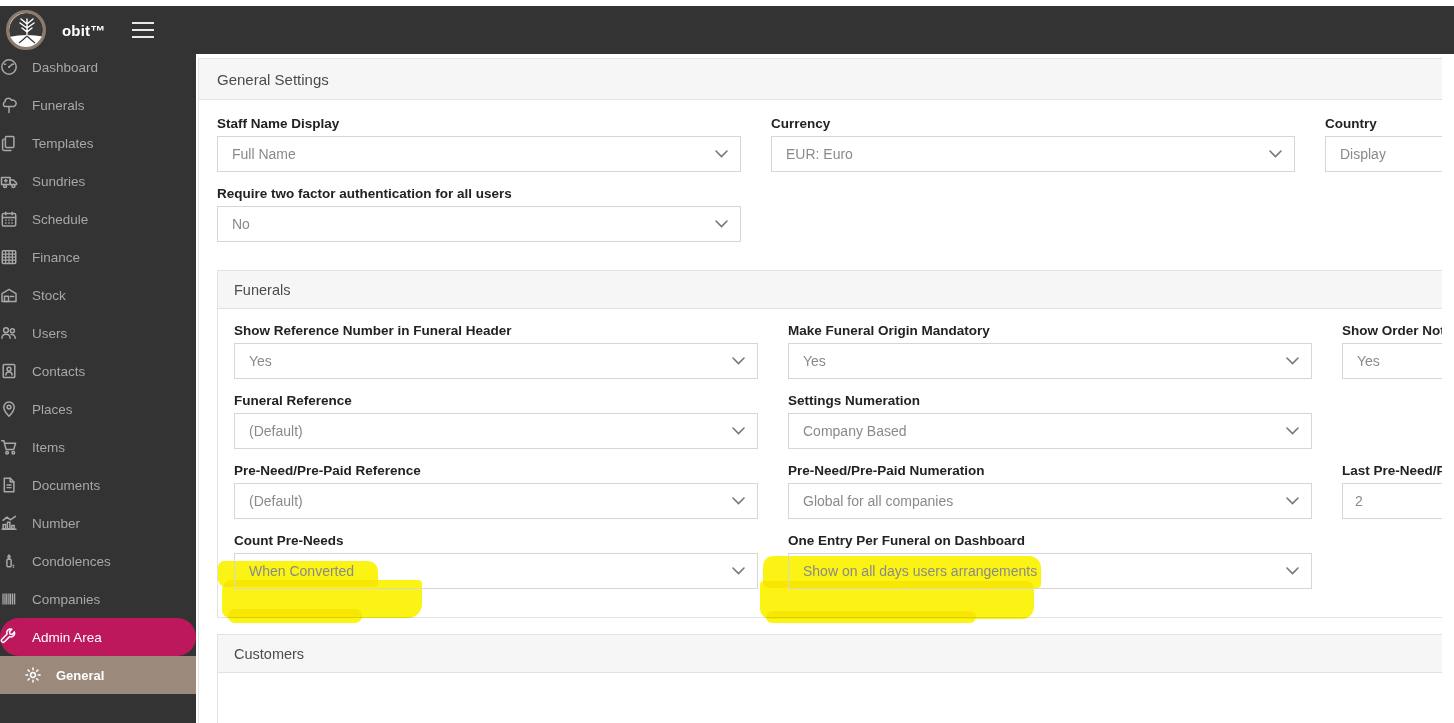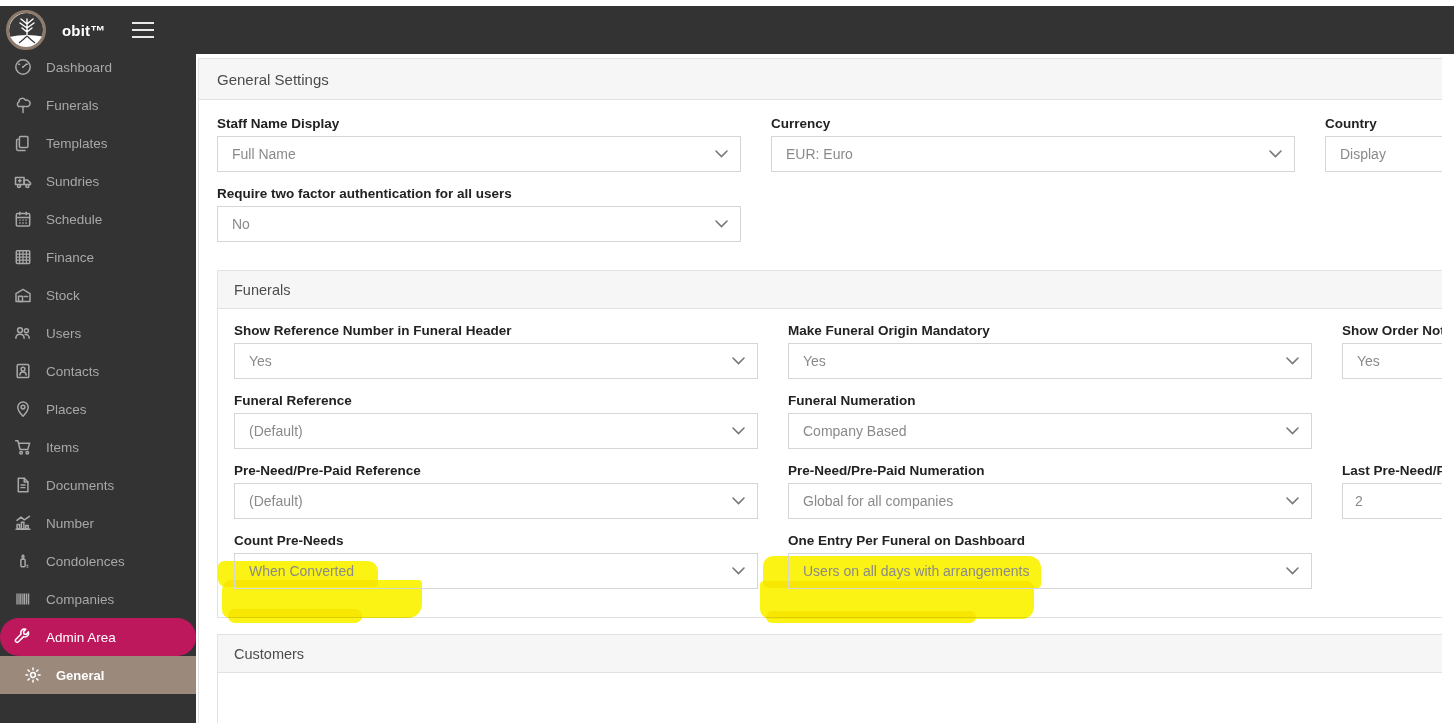--- a/index.html
+++ b/index.html
@@ -48,21 +48,20 @@
   .sidebar {
     position: absolute; top: 48px; left: 0;
     width: 196px; height: 675px;
     background: #333333;
     overflow: hidden;
     z-index: 30;
   }
   .nav-item {
     height: 38px;
     display: flex; align-items: center;
-    padding-left: 14px;
     color: #a8a8a8;
     font-size: 13.5px;
     cursor: pointer;
     white-space: nowrap;
   }
   .nav-item .ico {
     width: 22px; height: 18px;
     margin-right: 10px;
     display: inline-flex; align-items: center; justify-content: flex-start;
     flex: 0 0 22px;
@@ -493,21 +492,21 @@
                 <span class="field-label">Make Funeral Origin Mandatory</span>
                 <div class="select-box">
                   <span>Yes</span>
                   <svg class="chev" viewBox="0 0 13 8">
                       <path d="M1 1 L6.5 6.5 L12 1" stroke="#777" stroke-width="1.6" fill="none" stroke-linecap="round"></path>
                     </svg>
                 </div>
               </div>
 
               <div class="field above">
-                <span class="field-label">Funeral Numeration</span>
+                <span class="field-label">Settings Numeration</span>
                 <div class="select-box">
                   <span>Company Based</span>
                   <svg class="chev" viewBox="0 0 13 8">
                       <path d="M1 1 L6.5 6.5 L12 1" stroke="#777" stroke-width="1.6" fill="none" stroke-linecap="round"></path>
                     </svg>
                 </div>
               </div>
 
               <div class="field above">
                 <span class="field-label">Pre-Need/Pre-Paid Numeration</span>
@@ -515,21 +514,21 @@
                   <span>Global for all companies</span>
                   <svg class="chev" viewBox="0 0 13 8">
                       <path d="M1 1 L6.5 6.5 L12 1" stroke="#777" stroke-width="1.6" fill="none" stroke-linecap="round"></path>
                     </svg>
                 </div>
               </div>
 
               <div class="field above">
                 <span class="field-label">One Entry Per Funeral on Dashboard</span>
                 <div class="select-box" style="background:transparent;">
-                  <span>Users on all days with arrangements</span>
+                  <span>Show on all days users arrangements</span>
                   <svg class="chev" viewBox="0 0 13 8">
                       <path d="M1 1 L6.5 6.5 L12 1" stroke="#777" stroke-width="1.6" fill="none" stroke-linecap="round"></path>
                     </svg>
                 </div>
               </div>
 
             </div>
 
             <div class="col">
 

